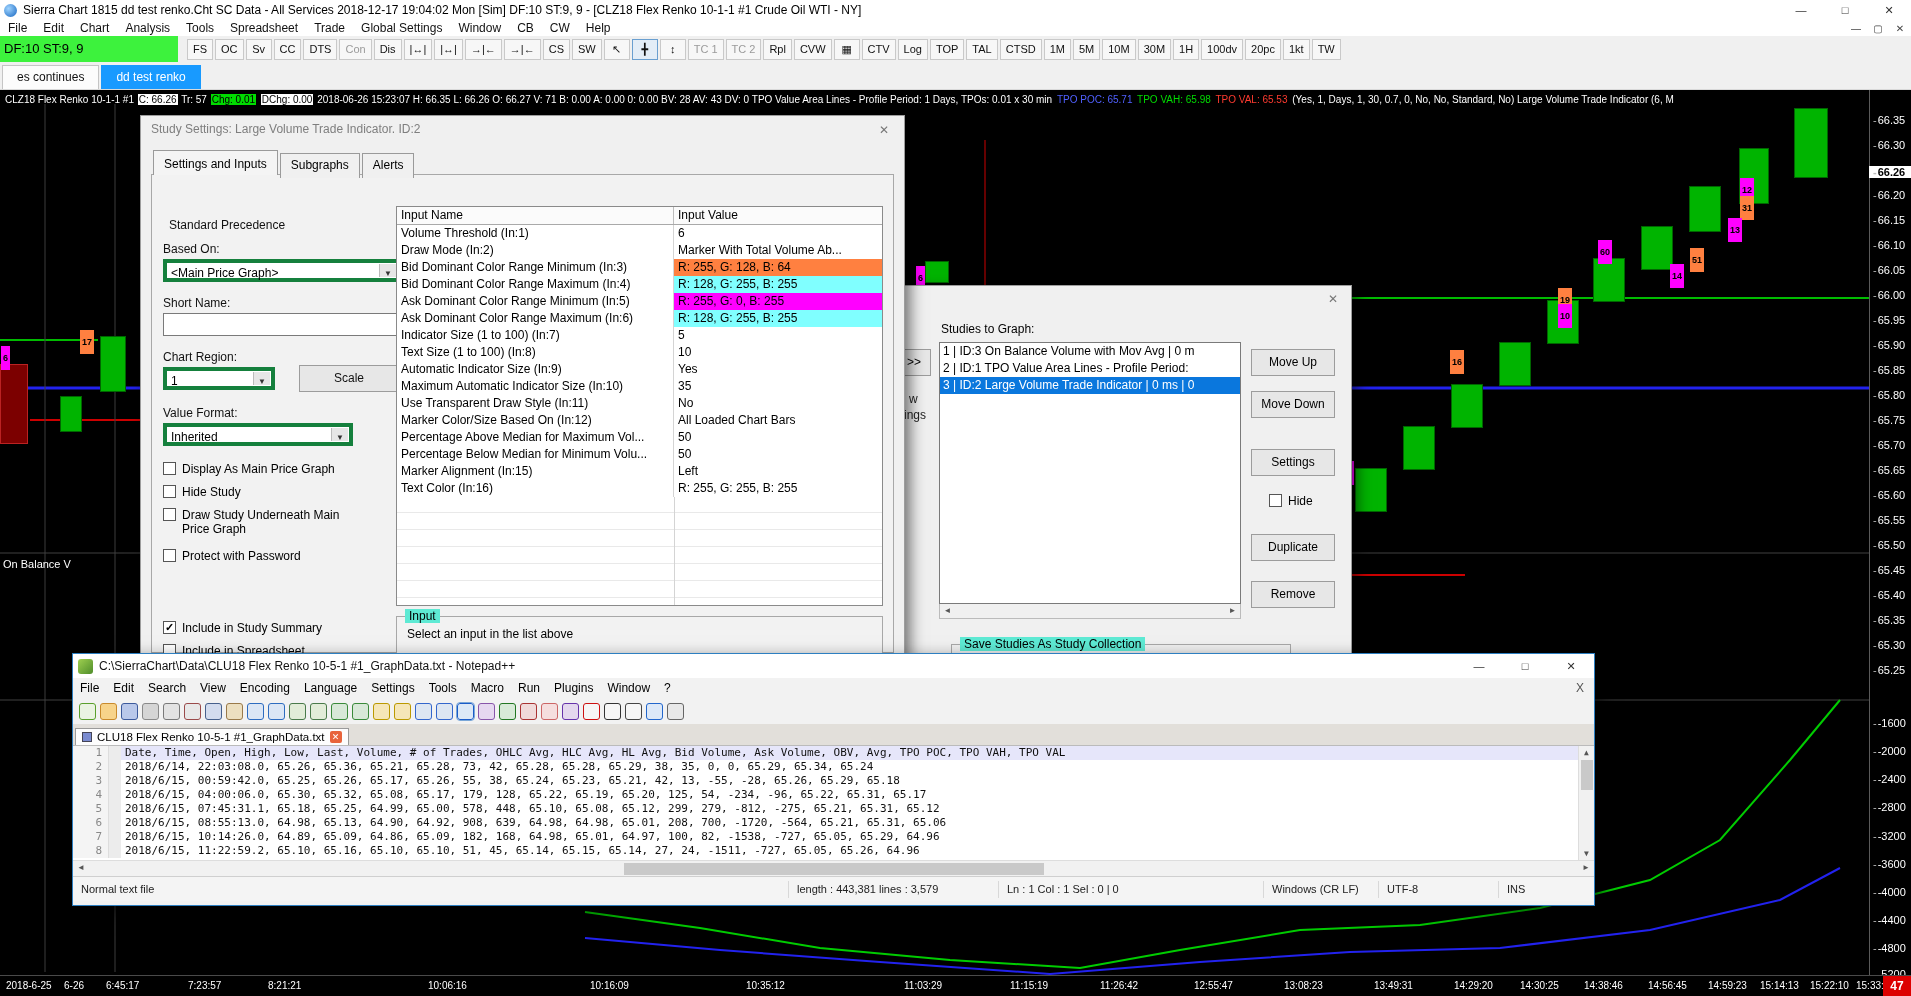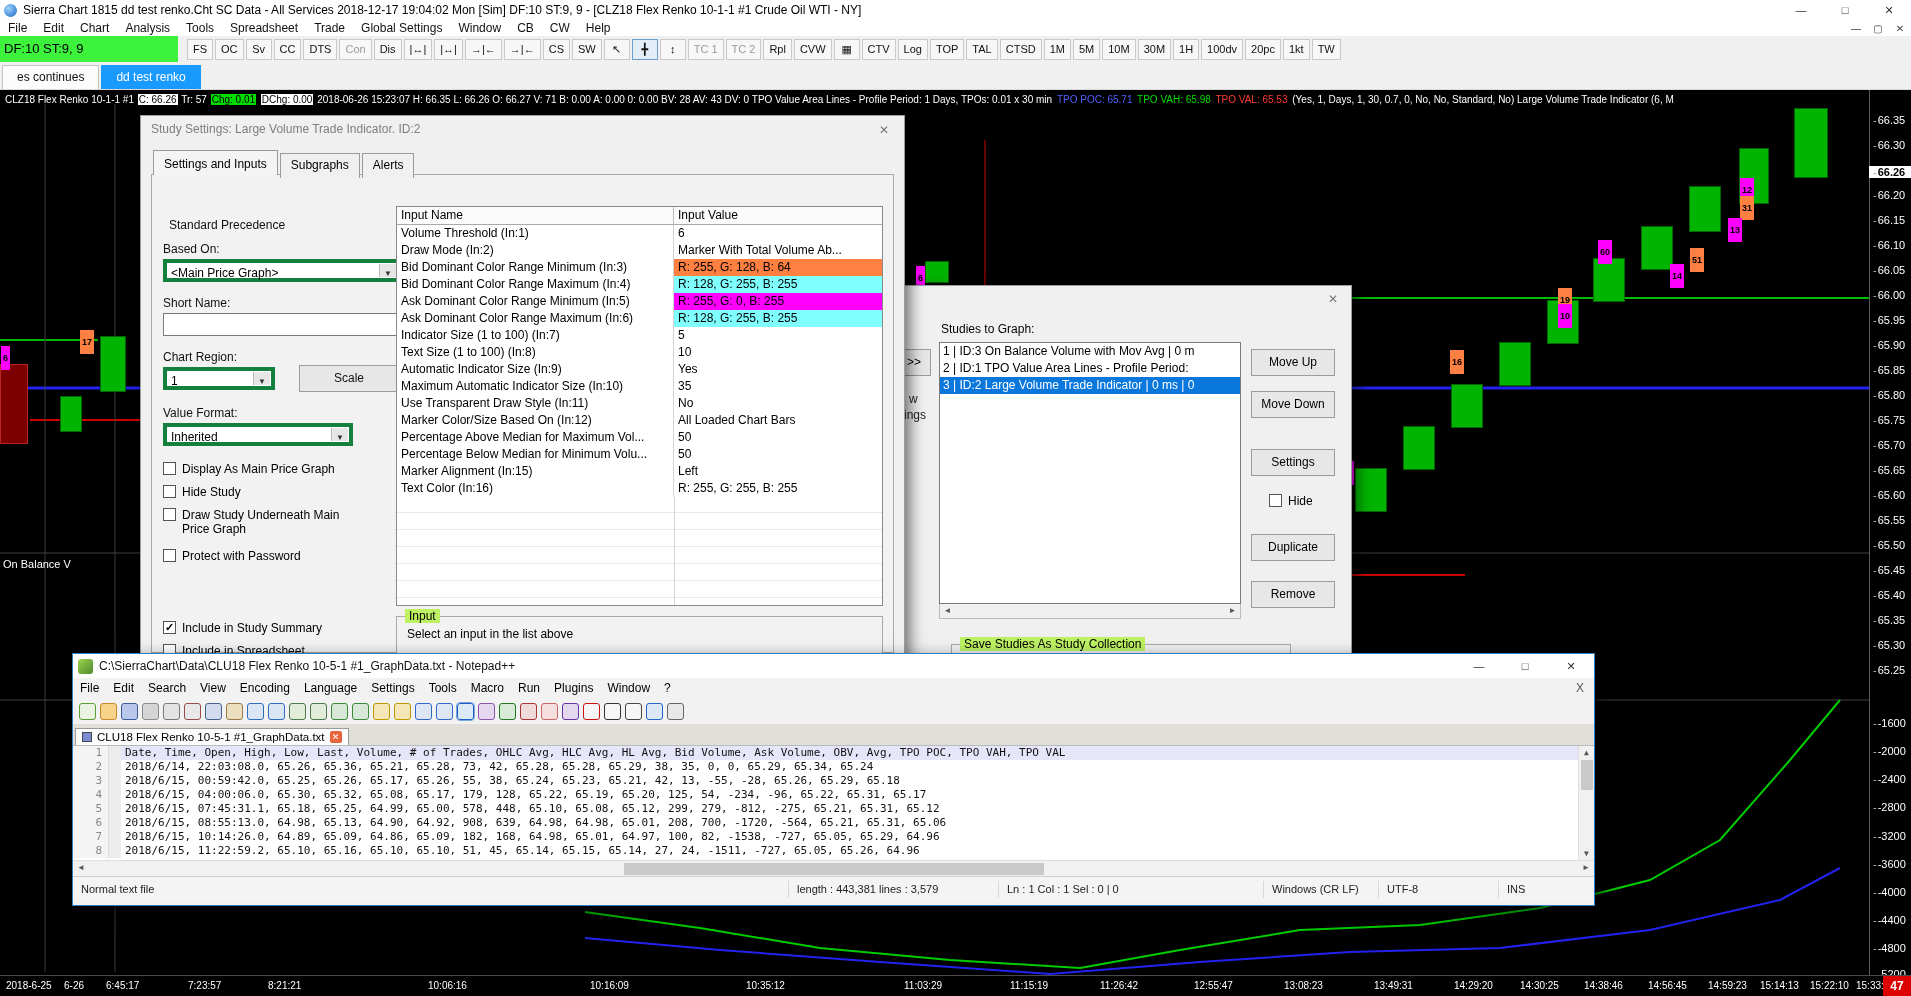--- a/index.html
+++ b/index.html
@@ -90,21 +90,21 @@
               background-image:repeating-linear-gradient(180deg,#fff 0 16px,#e9e9e9 16px 17px); }
   .ss-table .vline { position:absolute; left:277px; top:0; bottom:0; width:1px; background:#d4d4d4; }
   .ss-thead { display:flex; height:18px; background:#fbfbfb; border-bottom:1px solid #a9a9a9;
               font-size:12px; position:relative; }
   .ss-thead div { padding:1px 4px; }
   .ss-thead .c1 { width:277px; border-right:1px solid #bdbdbd; }
   .ss-tr { display:flex; height:17px; font-size:12px; background:#fff; position:relative; }
   .ss-tr .c1 { width:277px; padding:1px 4px; border-right:1px solid #d4d4d4; white-space:nowrap; overflow:hidden; }
   .ss-tr .c2 { flex:1; padding:1px 4px; white-space:nowrap; overflow:hidden; }
   .groupbox { position:absolute; border:1px solid #a8a8a8; }
-  .groupbox .gb-label { position:absolute; top:-8px; left:8px; background:#bef264; padding:0 4px; font-size:12px; }
+  .groupbox .gb-label { position:absolute; top:-8px; left:8px; background:#5eead4; padding:0 4px; font-size:12px; }
 
   
   .dlg-studies { left:700px; top:285px; width:652px; height:370px; z-index:5; }
   .stg-label { position:absolute; left:240px; top:36px; font-size:12px; }
   .stg-list { position:absolute; left:238px; top:56px; width:302px; height:262px; background:#fff;
               border:1px solid #7a7a7a; overflow:hidden; font-size:12px; }
   .stg-item { height:17px; line-height:17px; padding:0 3px; white-space:nowrap; }
   .stg-item.sel { background:#0a77dd; color:#fff; }
   .stg-hscroll { position:absolute; left:238px; top:318px; width:302px; height:15px; background:#f0f0f0;
                  border:1px solid #bbb; border-top:none; display:flex; justify-content:space-between;

